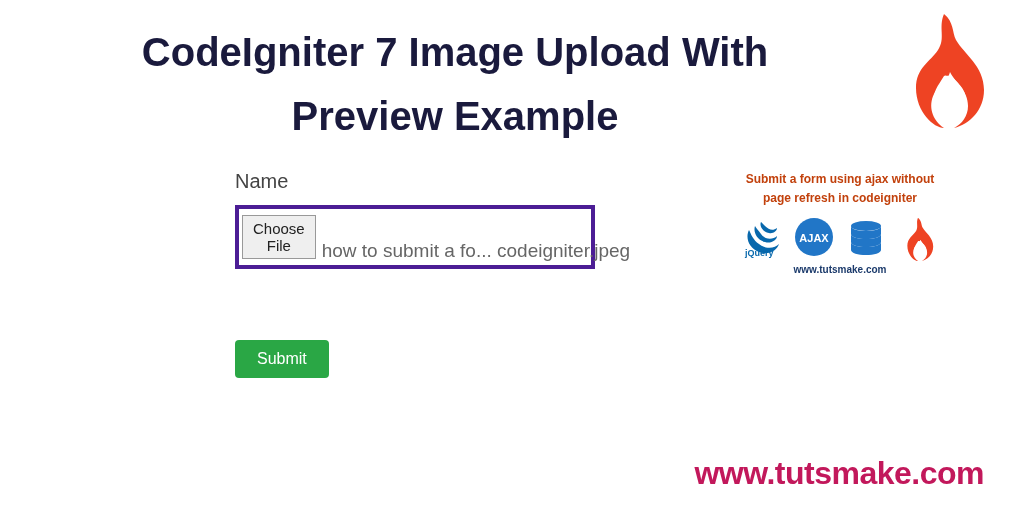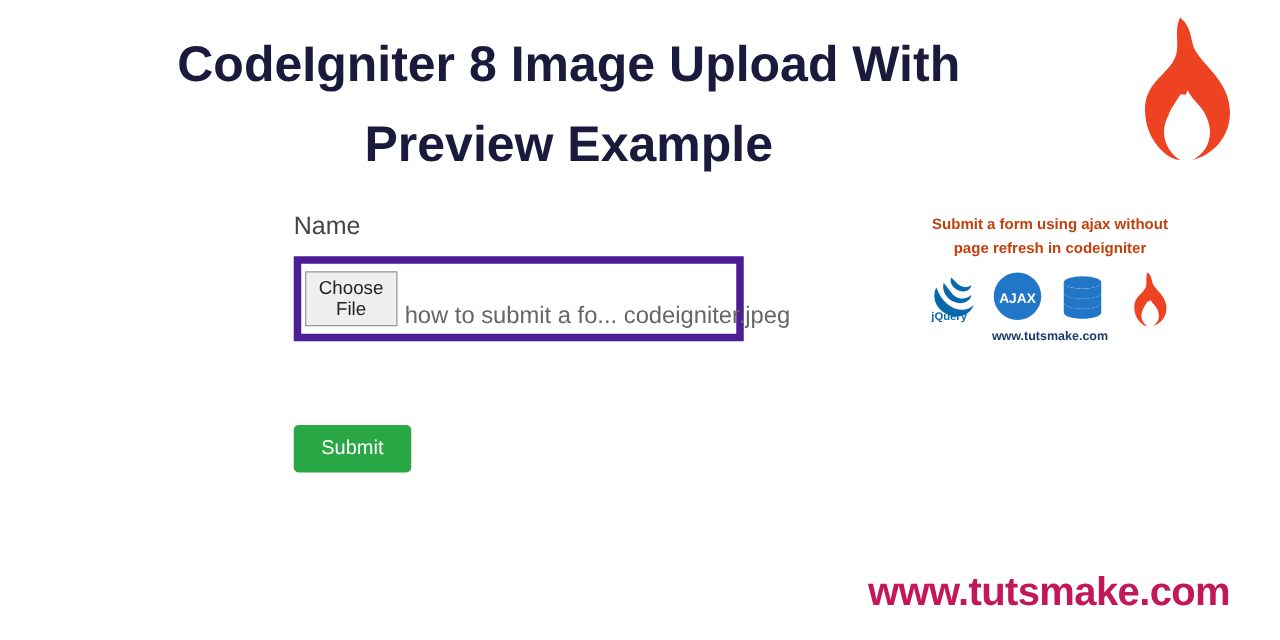--- a/index.html
+++ b/index.html
@@ -35,21 +35,21 @@
       left: 235px;
       width: 360px;
     }
     .form-label {
       font-size: 20px;
       color: #444;
       margin-bottom: 12px;
       display: block;
     }
     .file-row {
-      border: 6px solid #4c1d95;
+      border: 4px solid #4c1d95;
       padding: 3px;
       display: flex;
       align-items: center;
       gap: 6px;
       background: #fff;
     }
     .choose-btn {
       background: #efefef;
       border: 1px solid #999;
       padding: 4px 10px;
@@ -116,21 +116,21 @@
       right: 40px;
       font-size: 32px;
       font-weight: 800;
       color: #c2185b;
       letter-spacing: -0.5px;
     }
   </style>
 </head>
 <body>
 
-<h1 class="title">CodeIgniter 8 Image Upload With Preview Example</h1>
+<h1 class="title">CodeIgniter 7 Image Upload With Preview Example</h1>
 
 <div class="ci-logo">
   <svg viewBox="0 0 100 120" width="100" height="120">
     <path fill="#ee4323" d="M50 4 C44 18 52 28 44 40 C36 52 22 58 22 78 C22 102 40 118 50 118 C38 110 34 96 40 84 C44 76 54 72 56 62 C62 74 74 80 74 96 C74 106 68 114 60 118 C76 114 90 100 90 80 C90 56 70 44 62 30 C58 22 60 12 50 4 Z"></path>
     <path fill="#ffffff" d="M50 66 C44 76 38 82 40 94 C41 104 48 110 54 112 C48 106 46 98 50 90 C52 86 58 82 58 76 C62 82 68 88 66 98 C65 104 60 110 56 112 C66 108 72 100 72 90 C72 78 62 72 56 64 C54 68 52 64 50 66 Z"></path>
   </svg>
 </div>
 
 <div class="form-area">
   <label class="form-label">Name</label>

